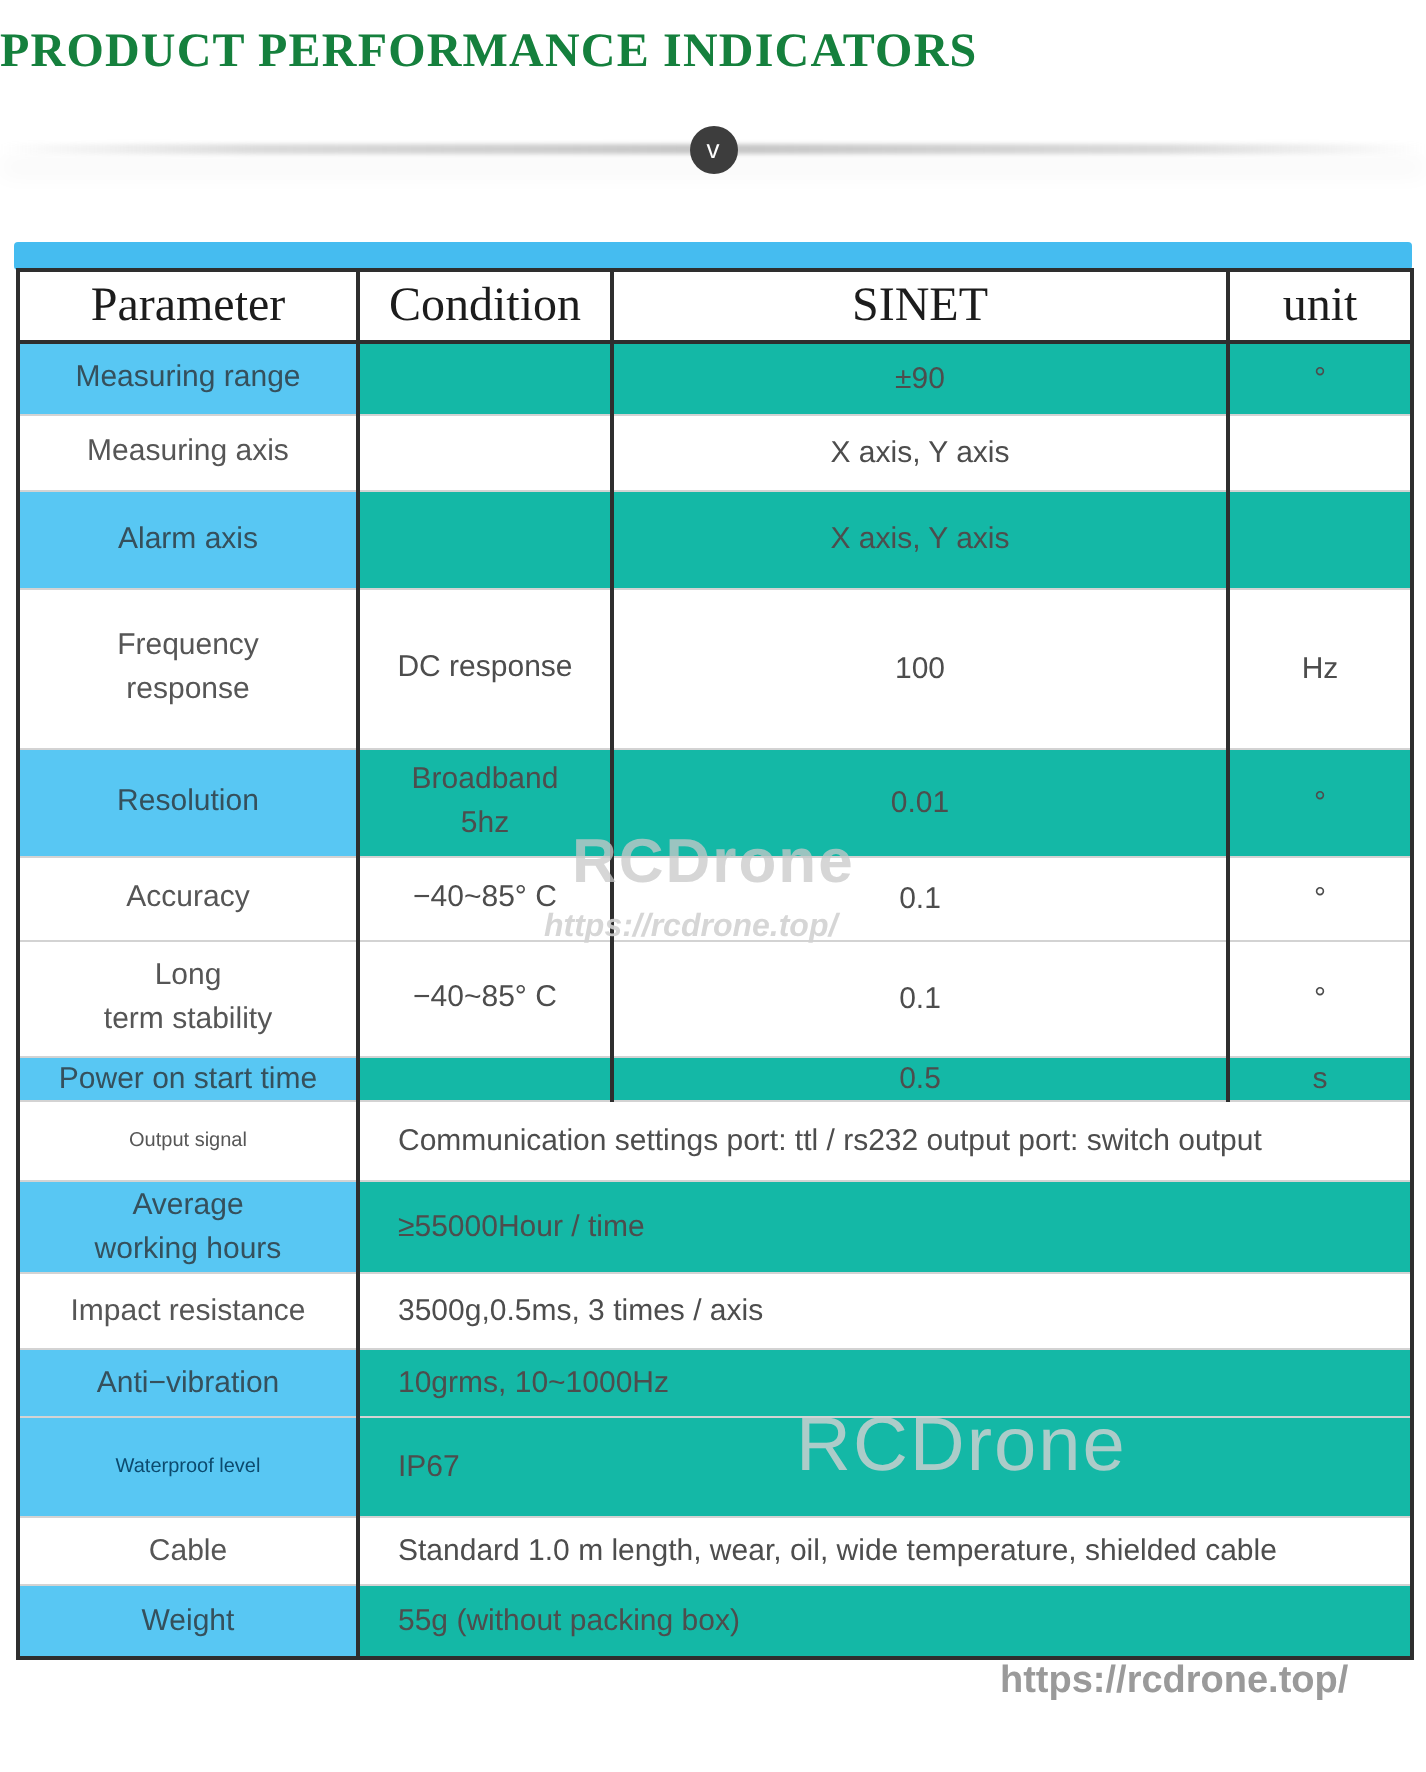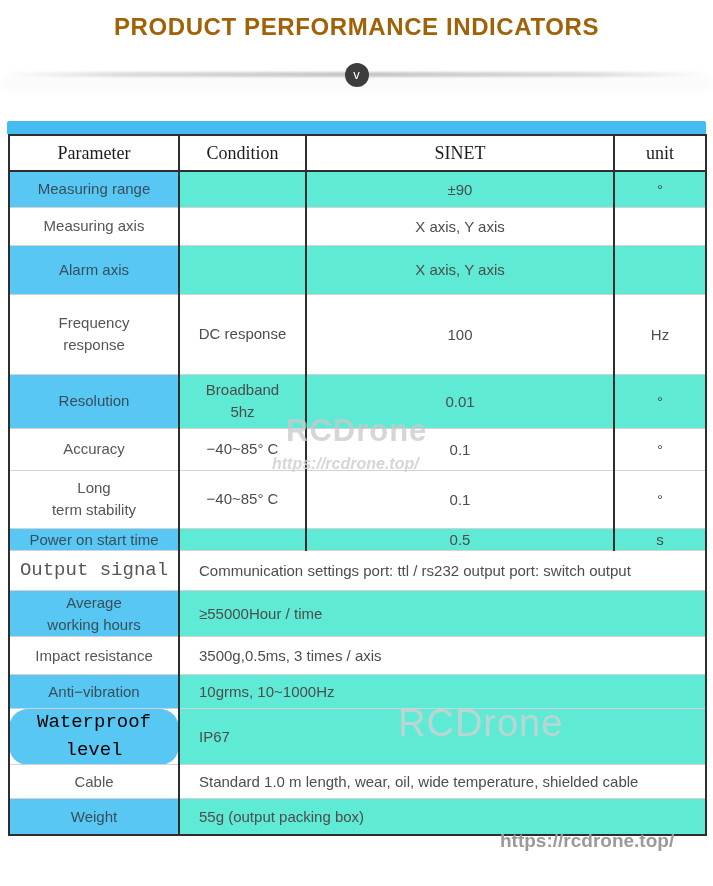--- a/index.html
+++ b/index.html
@@ -6,22 +6,22 @@
   html,body { background:#ffffff; }
   body { font-family:"Liberation Sans", sans-serif; }
   .page {
     position:relative; width:713px; height:886px; background:#fff;
     overflow:hidden; margin:0 auto;
   }
 
   
   .title {
     position:absolute; top:13px; left:0; width:100%;
-    text-align:center; font-family:Liberation Sans, sans-serif;
-    font-weight:700; font-size:24px; letter-spacing:0.6px; color:#a16207;
+    font-family:Liberation Serif, serif;
+    font-weight:700; font-size:24px; letter-spacing:0.6px; color:#15803d;
   }
 
   
   .divider { position:absolute; top:62px; left:0; width:100%; height:26px; }
   .divider-line {
     position:absolute; top:10px; left:0; right:0; height:5px;
     background:linear-gradient(to right, rgba(160,160,160,0) 0%, rgba(160,160,160,0.38) 18%,
       rgba(140,140,140,0.5) 50%, rgba(160,160,160,0.38) 82%, rgba(160,160,160,0) 100%);
     filter:blur(1px);
     box-shadow:0 9px 12px rgba(0,0,0,0.06);
@@ -38,38 +38,38 @@
     background:var(--accent,#45bcf0); border-radius:2px;
   }
 
   
   .table-wrap { position:absolute; top:134px; left:8px; width:697px; }
   table { border-collapse:collapse; width:697px; table-layout:fixed; }
   col.c-param { width:170px; } col.c-cond { width:127px; }
   col.c-val { width:308px; } col.c-unit { width:92px; }
   table { border:2px solid #2e2e2e; }
   thead th {
-    font-family:"Liberation Serif", serif; font-weight:400; font-size:18px; color:#1c1c1c;
+    font-family:"Liberation Serif", serif; font-weight:400; font-size:24px; color:#1c1c1c;
     border-bottom:2px solid #2e2e2e; height:36px; text-align:center; background:#fff;
   }
   thead th + th, tbody td.condition, tbody td.value, tbody td.param { border-right:0; }
   thead th:nth-child(1), thead th:nth-child(2), thead th:nth-child(3) { border-right:2px solid #2e2e2e; }
   tbody td { border-top:1px solid #d3d3d3; font-size:15px; color:#4d4d4d; vertical-align:middle; }
   tbody td.param {
     border-right:2px solid #2e2e2e; text-align:center; color:#565656;
     white-space:pre-line; background:#fff; line-height:1.45;
   }
   tbody td.param.blue { background:var(--highlight,#58c7f3); color:#35505c; }
-  tbody td.param.mono { font-family:Liberation Mono, monospace; font-size:19px;border-radius:19px; }
-  tbody td.param.mono.blue { color:#000000; }
+  tbody td.param.mono { font-family:Liberation Sans, sans-serif; font-size:10px; }
+  tbody td.param.mono.blue { color:#0c4a6e; }
   tbody td.condition { border-right:2px solid #2e2e2e; text-align:center; white-space:pre-line; line-height:1.5; }
   tbody td.value { border-right:2px solid #2e2e2e; text-align:center; }
   tbody td.unit { text-align:center; }
   tbody td.span-cell { text-align:left; padding-left:19px; }
-  tbody tr.shaded td { background:#5eead4; }
+  tbody tr.shaded td { background:#14b8a6; }
   tbody tr.shaded td.param { background:#fff; }
   tbody tr.shaded td.param.blue { background:var(--highlight,#58c7f3); }
 
   
   tbody tr:nth-child(1){height:36px} tbody tr:nth-child(2){height:38px}
   tbody tr:nth-child(3){height:49px} tbody tr:nth-child(4){height:80px}
   tbody tr:nth-child(5){height:54px} tbody tr:nth-child(6){height:42px}
   tbody tr:nth-child(7){height:58px} tbody tr:nth-child(8){height:20px}
   tbody tr:nth-child(9){height:40px} tbody tr:nth-child(10){height:46px}
   tbody tr:nth-child(11){height:38px} tbody tr:nth-child(12){height:34px}
@@ -187,21 +187,21 @@
           <tr class="shaded">
             <td class="param blue mono">Waterproof level</td>
             <td colspan="3" class="span-cell">IP67</td>
           </tr>
           <tr>
             <td class="param">Cable</td>
             <td colspan="3" class="span-cell">Standard 1.0 m length, wear, oil, wide temperature, shielded cable</td>
           </tr>
           <tr class="shaded">
             <td class="param blue">Weight</td>
-            <td colspan="3" class="span-cell">55g (output packing box)</td>
+            <td colspan="3" class="span-cell">55g (without packing box)</td>
           </tr>
         </tbody>
     </table>
   </div>
 
   <div class="wm wm-brand-mid">RCDrone</div>
   <div class="wm wm-url-mid">https://rcdrone.top/</div>
   <div class="wm wm-brand-low">RCDrone</div>
   <div class="wm wm-url-bot">https://rcdrone.top/</div>
 

